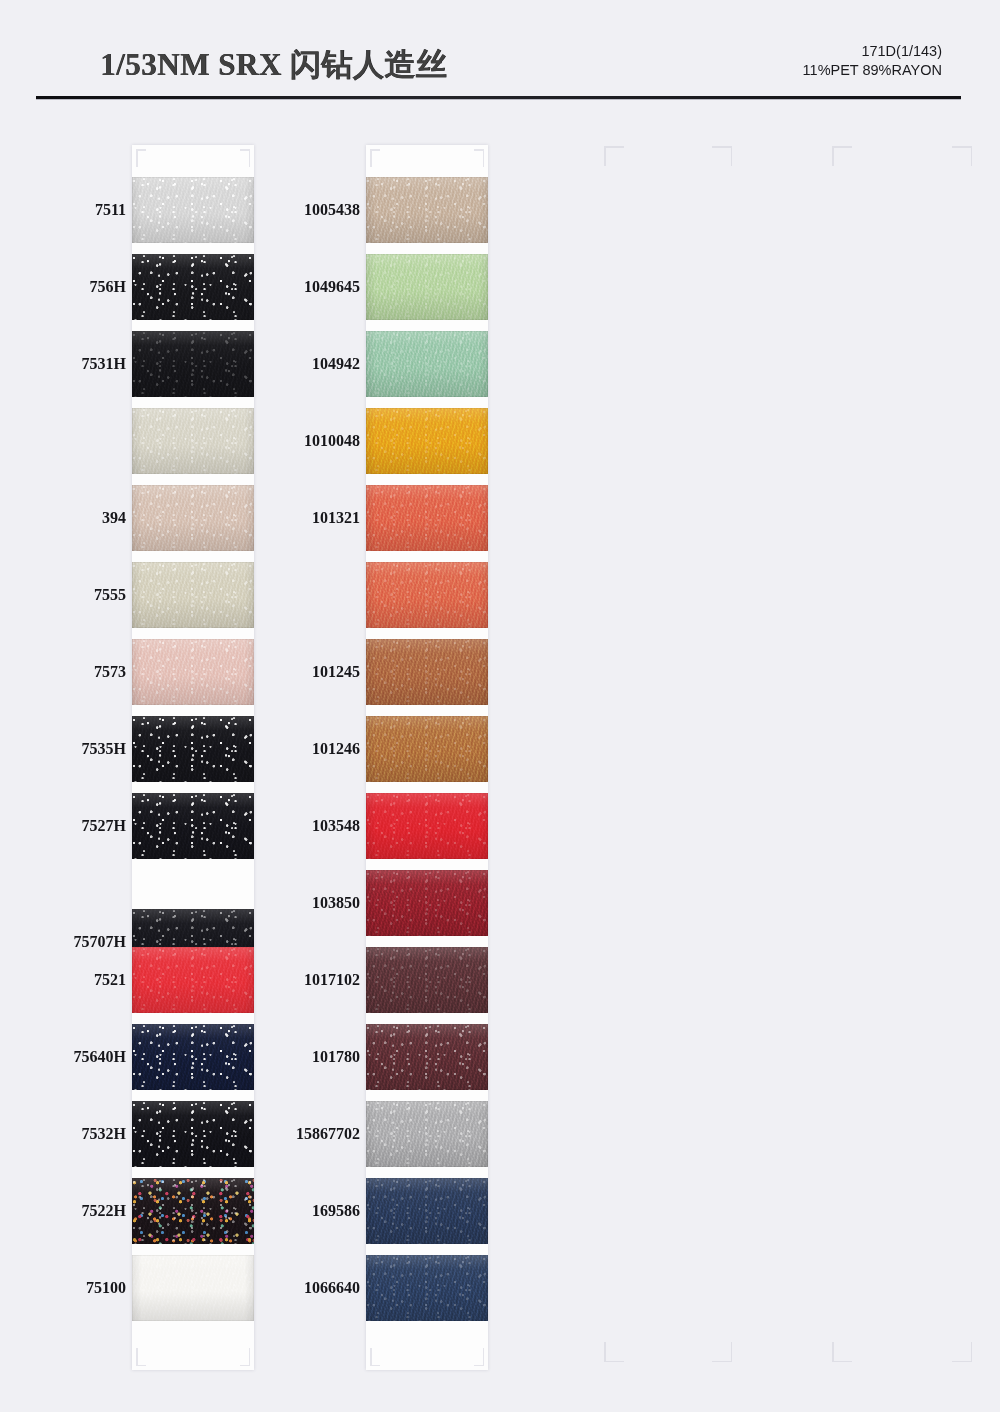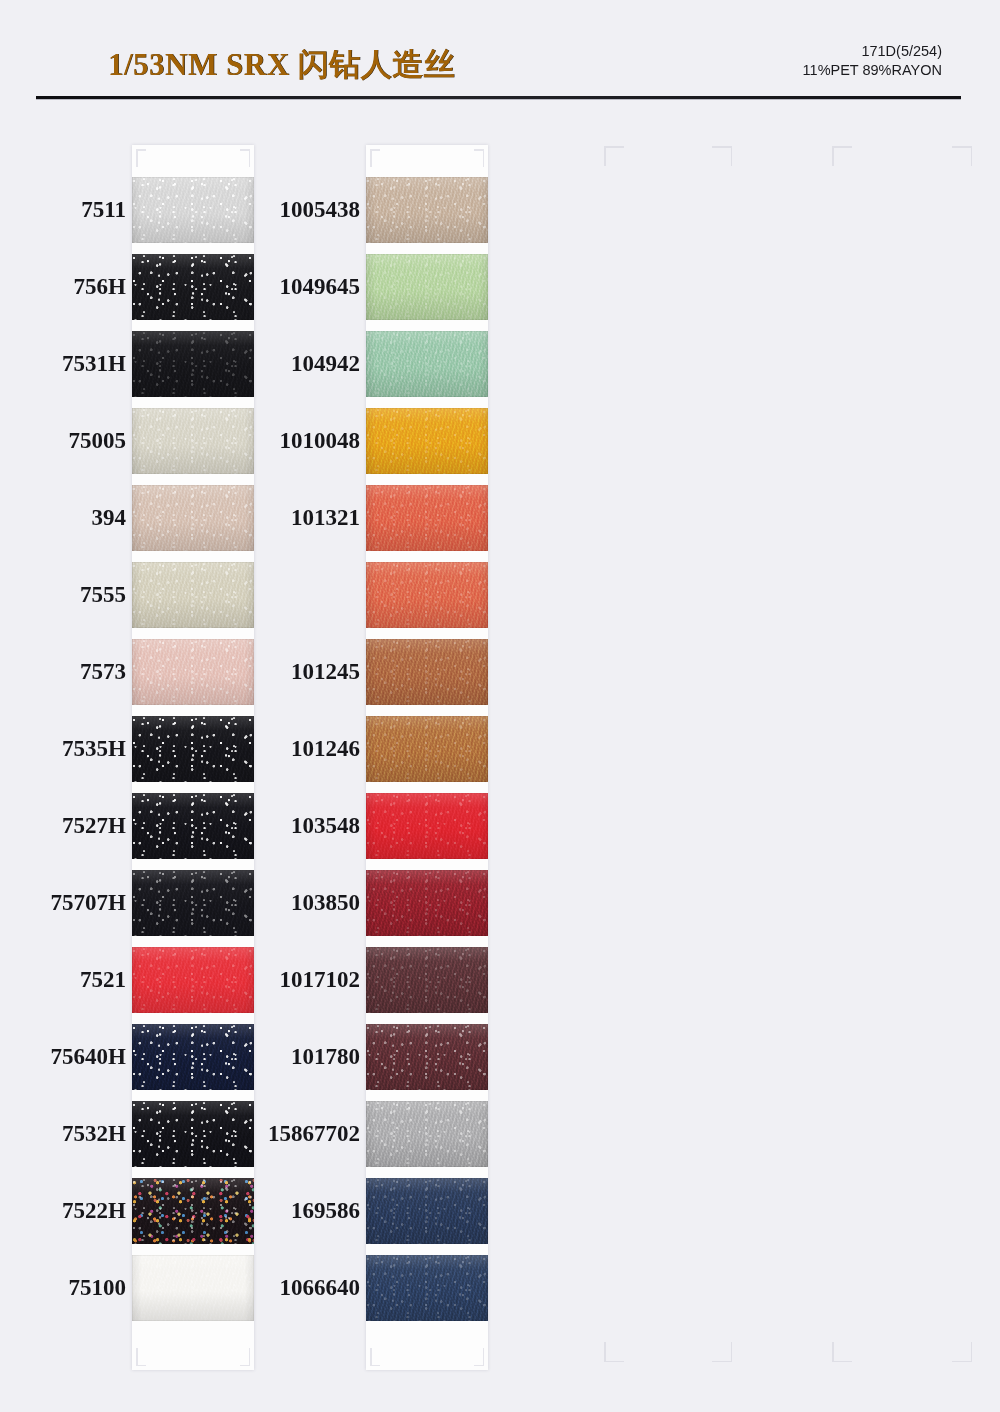--- a/index.html
+++ b/index.html
@@ -24,24 +24,23 @@
     height: 100px;
   }
   #header-title {
     position: absolute;
     left: 100px;
     top: 44px;
     font-family: "Liberation Serif", serif;
     font-weight: bold;
     font-size: 31px;
     letter-spacing: 0.5px;
-    color: #a16207;
+    color: #404040;
     white-space: nowrap;
     text-shadow: 0.5px 0 0 #111114;
-    margin-left: 8px;
   }
   #header-spec {
     position: absolute;
     right: 58px;
     top: 42px;
     text-align: right;
     font-family: "Liberation Sans", sans-serif;
     font-size: 14.5px;
     line-height: 19px;
     color: #1a1a1e;
@@ -136,21 +135,21 @@
   }
   .row-label {
     position: absolute;
     top: 0;
     height: 66px;
     line-height: 66px;
     width: 86px;
     text-align: right;
     font-family: "Liberation Serif", serif;
     font-weight: bold;
-    font-size: 23px;
+    font-size: 16px;
     color: #16161a;
     white-space: nowrap;
   }
   #column-left  .row-label { left: 0; }
   #column-right .row-label { left: 6px; width: 96px; }
 
   .swatch {
     position: absolute;
     top: 0;
     width: 122px;
@@ -255,21 +254,21 @@
     inset: 0;
     box-shadow: inset 0 0 0 0.5px rgba(0,0,0,0.10);
   }
 </style>
 </head>
 <body>
 
 <div id="header">
   <div id="header-title">1/53NM  SRX 闪钻人造丝</div>
   <div id="header-spec">
-    <div>171D(5/254)</div>
+    <div>171D(1/143)</div>
     <div>11%PET 89%RAYON</div>
   </div>
   <div id="header-rule"></div>
   <div id="header-rule-shadow"></div>
 </div>
 
 <div id="crop-marks-layer">
     <div class="crop-mark tl" style="left: 604px; top: 146px;"></div>
     <div class="crop-mark bl" style="left: 604px; top: 1342px;"></div>
     <div class="crop-mark tr" style="left: 712px; top: 146px;"></div>
@@ -314,21 +313,20 @@
       <div class="swatch" data-sparkle="light" data-confetti="false">
         <div class="swatch-base" style="background: rgb(22, 22, 26);"></div>
         <div class="swatch-thread"></div>
         <div class="swatch-confetti"></div>
         <div class="swatch-sparkle"></div>
         <div class="swatch-shade"></div>
         <div class="swatch-edge"></div>
       </div>
     </div>
     <div class="row" style="top: 263px;">
-      <div class="row-label">75005</div>
       <div class="swatch" data-sparkle="medium" data-confetti="false">
         <div class="swatch-base" style="background: rgb(217, 214, 201);"></div>
         <div class="swatch-thread"></div>
         <div class="swatch-confetti"></div>
         <div class="swatch-sparkle"></div>
         <div class="swatch-shade"></div>
         <div class="swatch-edge"></div>
       </div>
     </div>
     <div class="row" style="top: 340px;">
@@ -379,21 +377,21 @@
       <div class="row-label">7527H</div>
       <div class="swatch" data-sparkle="heavy" data-confetti="false">
         <div class="swatch-base" style="background: rgb(20, 20, 26);"></div>
         <div class="swatch-thread"></div>
         <div class="swatch-confetti"></div>
         <div class="swatch-sparkle"></div>
         <div class="swatch-shade"></div>
         <div class="swatch-edge"></div>
       </div>
     </div>
-    <div class="row" style="top: 725px;">
+    <div class="row" style="top: 764px;">
       <div class="row-label">75707H</div>
       <div class="swatch" data-sparkle="medium" data-confetti="false">
         <div class="swatch-base" style="background: rgb(22, 22, 28);"></div>
         <div class="swatch-thread"></div>
         <div class="swatch-confetti"></div>
         <div class="swatch-sparkle"></div>
         <div class="swatch-shade"></div>
         <div class="swatch-edge"></div>
       </div>
     </div>

